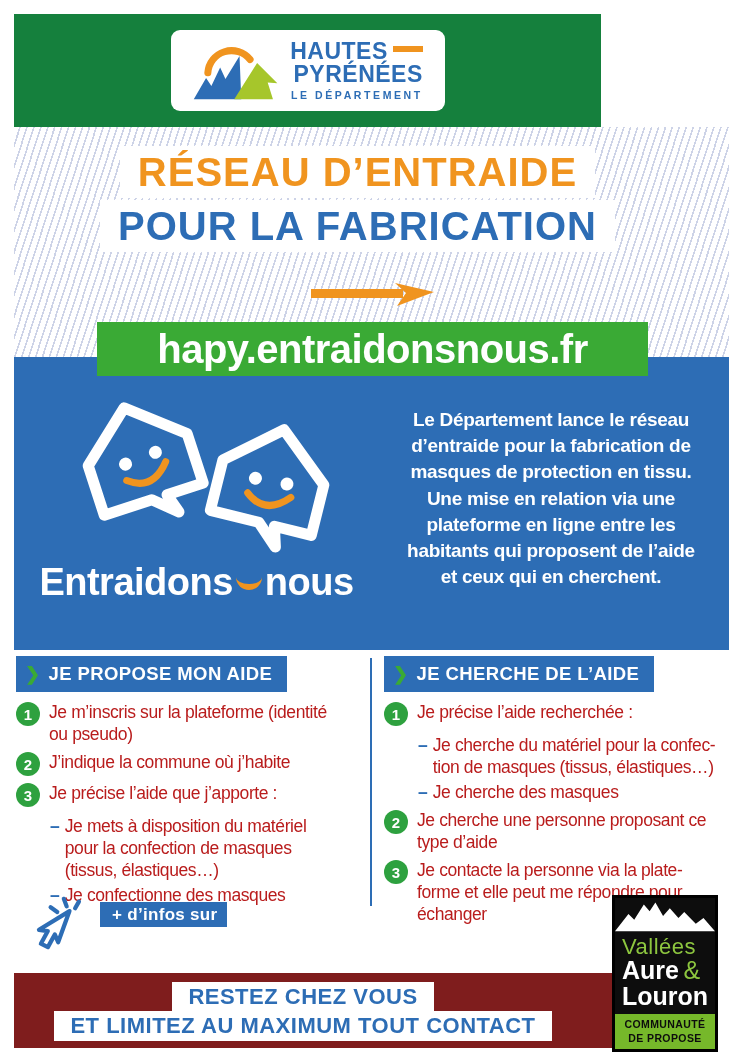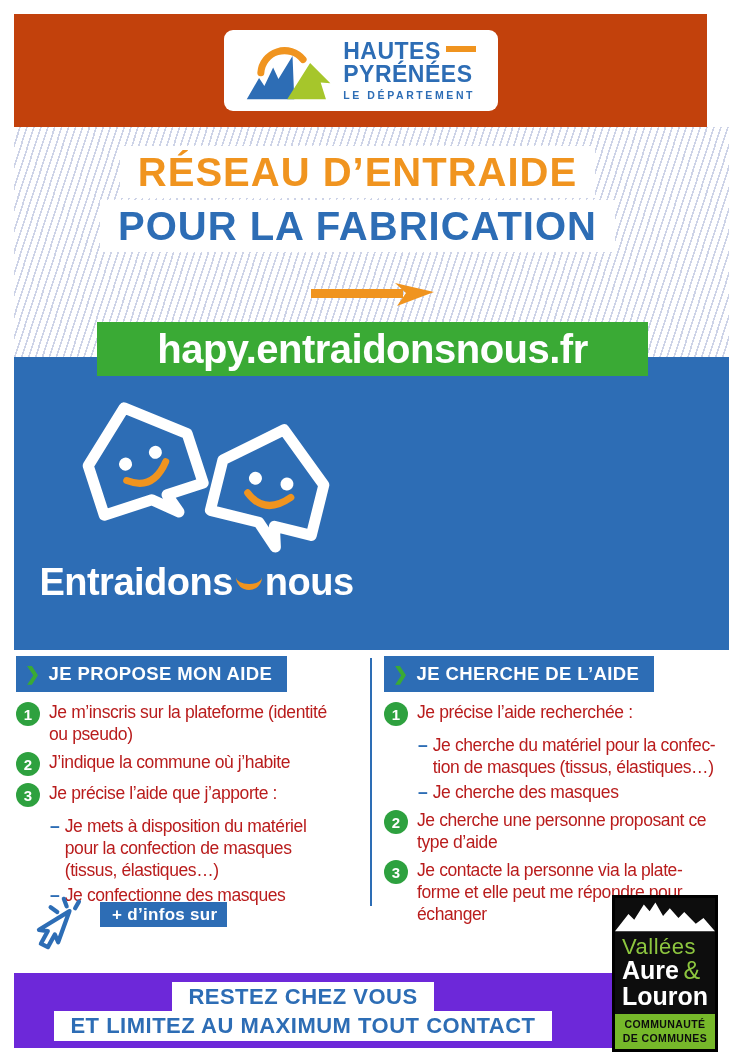--- a/index.html
+++ b/index.html
@@ -1,21 +1,21 @@
 <!DOCTYPE html>
 <html><head>
 <meta charset="utf-8">
 <style>
   html,body{margin:0;padding:0;}
   body{
     width:743px;height:1061px;position:relative;background:#ffffff;
     font-family:"Liberation Sans",sans-serif;overflow:hidden;
   }
   
-  .band-header{position:absolute;left:14px;top:14px;width:693px;height:113px;background:#c2410c;}
+  .band-header{position:absolute;left:14px;top:14px;width:587px;height:113px;background:#15803d;text-align:right;}
   .logo-box{
     position:absolute;left:50%;transform:translateX(-50%);top:16px;width:274px;height:81px;
     background:#fff;border-radius:9px;display:flex;align-items:center;justify-content:center;gap:10px;
   }
   .logo-txt{display:flex;flex-direction:column;line-height:1;}
   .logo-row1{display:flex;align-items:center;}
   .logo-name{font-size:23px;font-weight:800;color:#2d6db5;letter-spacing:.5px;}
   .logo-dash{display:inline-block;width:30px;height:6px;background:#f0941f;margin-left:5px;margin-top:-6px;}
   .logo-tagline{font-size:10.5px;font-weight:700;color:#2d6db5;letter-spacing:2.6px;margin-top:4px;}
   
@@ -67,21 +67,21 @@
   .step-text{font-size:17.5px;color:#b91c1c;letter-spacing:-.4px;line-height:1.26;white-space:pre-line;}
   .substeps{margin:2px 0 0 34px;display:flex;flex-direction:column;gap:3px;}
   .substep{display:flex;gap:5px;}
   .sub-dash{color:#2d6db5;font-weight:700;font-size:17.5px;line-height:1.26;}
   
   .infos-icon{position:absolute;left:28px;top:896px;}
   .infos-badges{position:absolute;left:100px;top:902px;display:flex;flex-direction:column;align-items:flex-start;}
   .badge1{background:#2d6db5;color:#fff;font-size:17px;font-weight:800;padding:3px 10px 2px 12px;letter-spacing:.3px;}
   .badge2{background:#2d6db5;color:#fff;font-size:23px;font-weight:800;padding:1px 10px 4px 10px;letter-spacing:.2px;}
   
-  .bottom-banner{position:absolute;left:14px;top:973px;width:704px;height:75px;background:#6d28d9;}
+  .bottom-banner{position:absolute;left:14px;top:973px;width:704px;height:75px;background:#7f1d1d;}
   .banner-stack{position:absolute;left:24px;top:9px;width:530px;display:flex;flex-direction:column;align-items:center;}
   .banner-box{background:#fff;color:#2d6db5;font-size:22px;font-weight:800;letter-spacing:.5px;padding:2px 16px;}
   .banner-box + .banner-box{margin-top:-1px;}
   
   .partner{position:absolute;left:612px;top:895px;width:106px;border:3px solid #000000;box-sizing:border-box;z-index:4;}
   .partner-black{background:#0d0d0d;padding-bottom:5px;}
   .partner-words{padding:0 7px;line-height:1.02;}
   .p-vallees{color:#8dc63f;font-size:22px;font-weight:400;letter-spacing:.5px;}
   .p-aure{color:#fff;font-size:25px;font-weight:800;text-align:right;}
   .p-amp{color:#8dc63f;font-size:25px;font-weight:400;}
@@ -135,20 +135,27 @@
     <g transform="translate(228,103) rotate(14)">
       <path d="M -52 -14 L 0 -58 L 52 -14 L 52 38 L 14 38 L 20 58 L -2 38 L -52 38 Z" fill="none" stroke="#ffffff" stroke-width="11" stroke-linejoin="round"></path>
       <circle cx="-16" cy="-4" r="6.5" fill="#ffffff"></circle>
       <circle cx="16" cy="-6" r="6.5" fill="#ffffff"></circle>
       <path d="M -20 12 Q 2 30 23 6" fill="none" stroke="#f0941f" stroke-width="7" stroke-linecap="round"></path>
     </g>
   </svg>
   <div class="network-name">
     <span>Entraidons</span><span class="smile"></span><span>nous</span>
   </div>
+  <div class="descr">Le Département lance le réseau
+d’entraide pour la fabrication de
+masques de protection en tissu.
+Une mise en relation via une
+plateforme en ligne entre les
+habitants qui proposent de l’aide
+et ceux qui en cherchent.</div>
 </div>
 
 <div class="col-divider"></div>
 
 <div class="col col-left">
   <div class="col-header">
     <span class="chev">❯</span>
     <span>JE PROPOSE MON AIDE</span>
   </div>
   <div class="steps">
@@ -245,14 +252,14 @@
     <div class="partner-words">
       <div class="p-vallees">Vallées</div>
       <div>
         <span class="p-aure">Aure</span>
         <span class="p-amp">&amp;</span>
       </div>
       <div class="p-louron">Louron</div>
     </div>
   </div>
   <div class="partner-green">COMMUNAUTÉ
-DE COMMUNES</div>
+DE PROPOSE</div>
 </div>
 
 </body></html>

